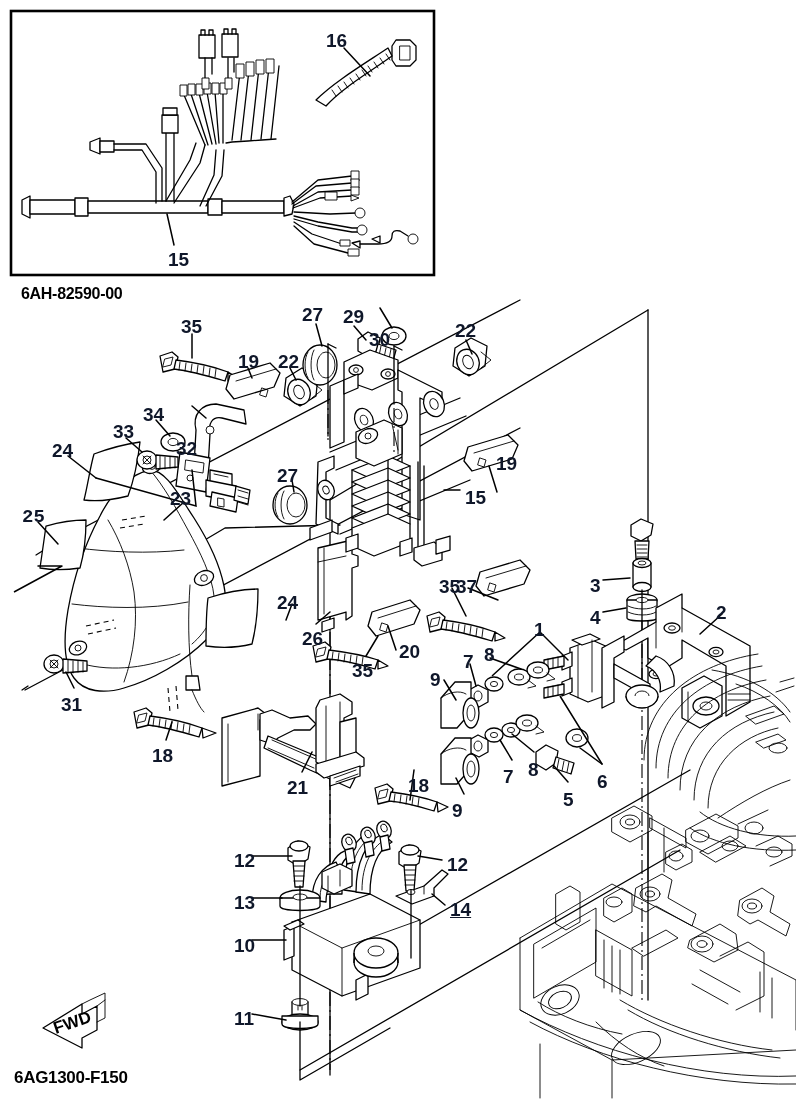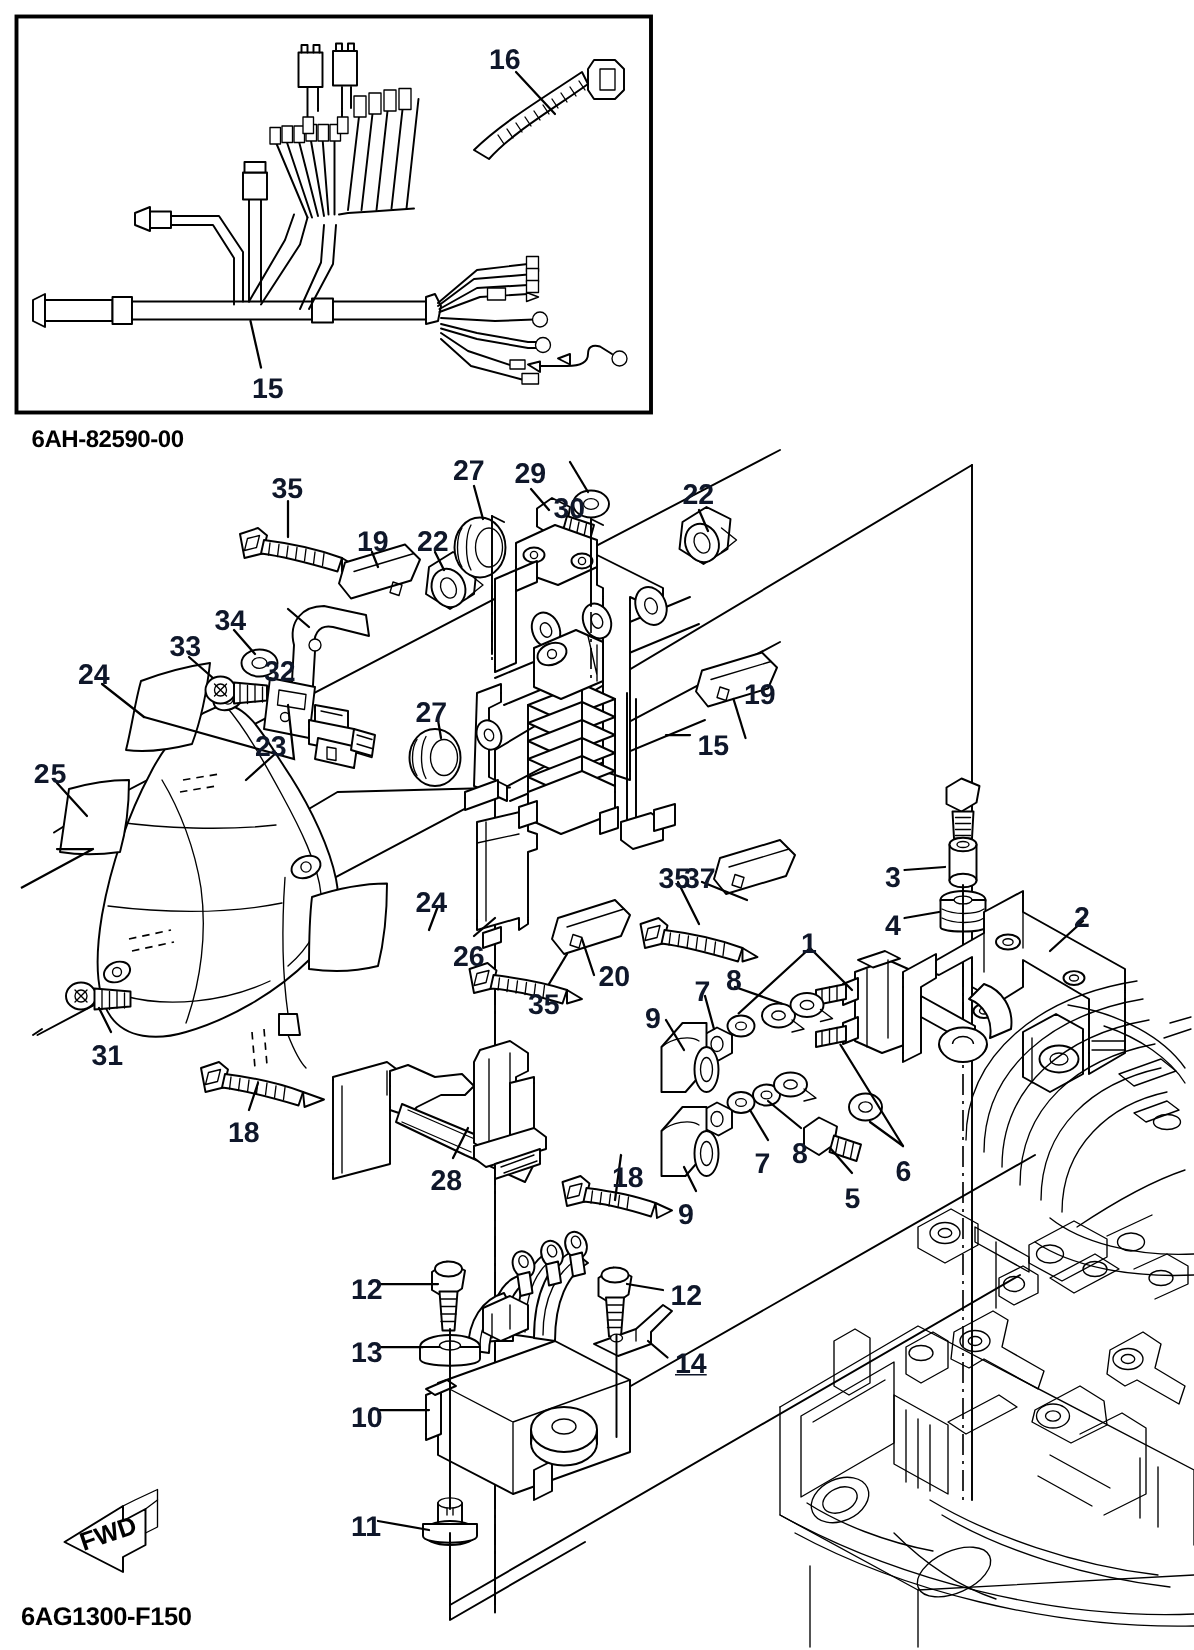--- a/index.html
+++ b/index.html
@@ -780,21 +780,21 @@
   <div class="callout" style="left:465px; top:488px;">15</div>
   <div class="callout" style="left:496px; top:454px;">19</div>
   <div class="callout" style="left:456px; top:577px;">37</div>
   <div class="callout" style="left:439px; top:577px;">35</div>
   <div class="callout" style="left:277px; top:593px;">24</div>
   <div class="callout" style="left:302px; top:629px;">26</div>
   <div class="callout" style="left:399px; top:642px;">20</div>
   <div class="callout" style="left:352px; top:661px;">35</div>
   <div class="callout" style="left:61px;  top:695px;">31</div>
   <div class="callout" style="left:152px; top:746px;">18</div>
-  <div class="callout" style="left:287px; top:778px;">28</div>
+  <div class="callout" style="left:287px; top:778px;">21</div>
   <div class="callout" style="left:408px; top:776px;">18</div>
   <div class="callout" style="left:430px; top:670px;">9</div>
   <div class="callout" style="left:463px; top:652px;">7</div>
   <div class="callout" style="left:484px; top:645px;">8</div>
   <div class="callout" style="left:534px; top:620px;">1</div>
   <div class="callout" style="left:503px; top:767px;">7</div>
   <div class="callout" style="left:528px; top:760px;">8</div>
   <div class="callout" style="left:452px; top:801px;">9</div>
   <div class="callout" style="left:563px; top:790px;">5</div>
   <div class="callout" style="left:597px; top:772px;">6</div>

